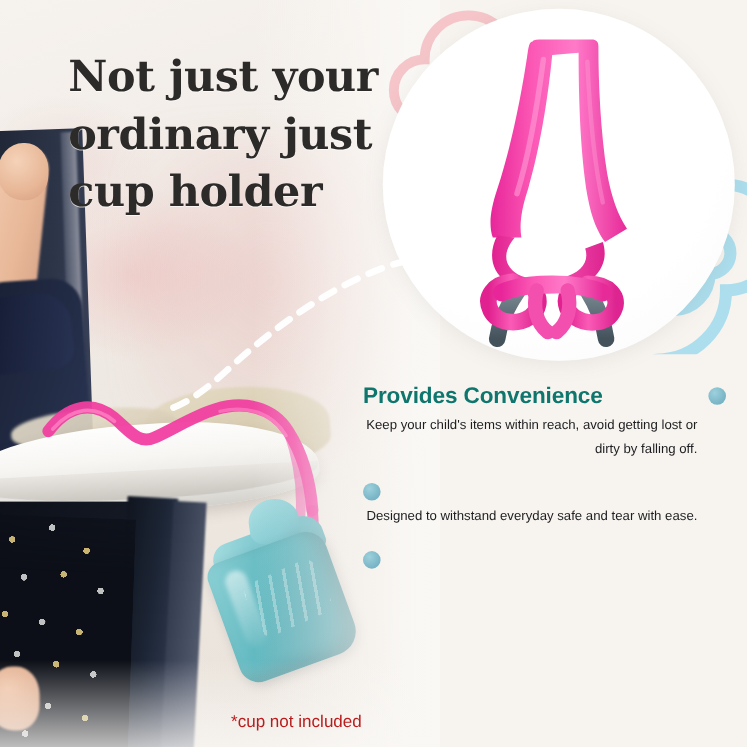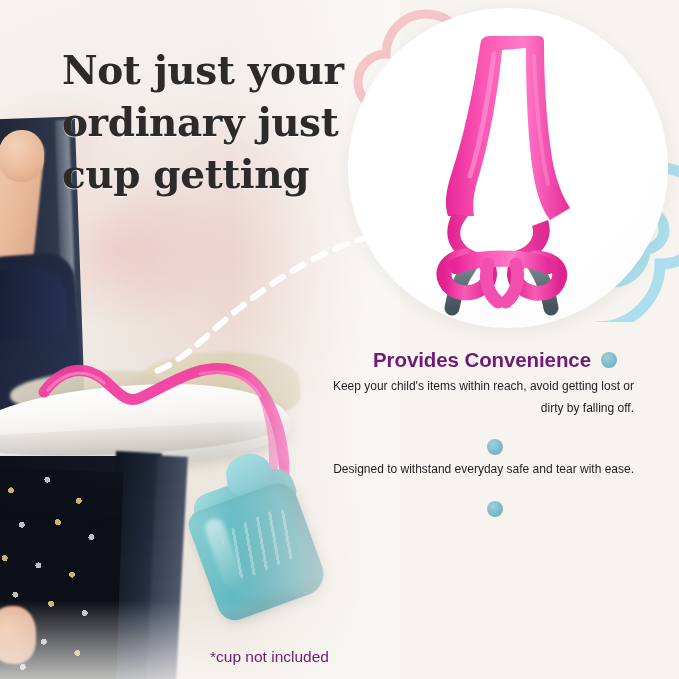--- a/index.html
+++ b/index.html
@@ -217,37 +217,37 @@
   .headline .l2{display:block;}
   .headline .l3{display:block;}
 
   
   .features{
     position:absolute;left:330px;top:348px;width:330px;
     text-align:right;
   }
   .feature{margin-bottom:20px;}
   .feature-head{
-    display:flex;align-items:center;justify-content:center;gap:10px;
-    font-size:20.5px;font-weight:700;color:#701a75;
+    display:flex;align-items:center;justify-content:space-between;gap:10px;
+    font-size:20.5px;font-weight:700;color:#0f766e;
     letter-spacing:-.1px;
     margin-bottom:4px;
   }
   .dot{
     width:16px;height:16px;border-radius:50%;
     background:radial-gradient(circle at 36% 32%,#9ed0dd 0%,#7cb8c8 60%,#6aa8ba 100%);
     flex:0 0 auto;
   }
   .feature-body{
     font-size:12px;line-height:21.5px;color:#1e1e20;
     padding-right:26px;
   }
   .footnote{
     position:absolute;left:210px;top:648px;
-    font-size:15.5px;color:#701a75;font-weight:500;
+    font-size:15.5px;color:#b91c1c;font-weight:500;
   }
 </style>
 </head>
 <body>
 
 <div id="stage">
 
   <div class="photo">
     <div class="photo-bg"></div>
     <div class="haze"></div>
@@ -387,21 +387,21 @@
     </svg>
   </div>
 
   <svg style="position:absolute;left:120px;top:215px;width:260px;height:170px;">
     <path d="M250 22 C 200 34, 140 72, 86 122 C 64 142, 46 154, 30 158" fill="none" stroke="#ffffff" stroke-width="6" stroke-linecap="round" stroke-dasharray="13 11" opacity=".96"></path>
   </svg>
 
   <div class="headline">
     <span class="l1">Not just your</span>
     <span class="l2">ordinary just</span>
-    <span class="l3">cup getting</span>
+    <span class="l3">cup holder</span>
   </div>
 
   <div class="features">
 
     <div class="feature">
       <div class="feature-head">
         <span>Provides Convenience</span>
         <span class="dot"></span>
       </div>
       <div class="feature-body">Keep your child's items within reach, avoid getting lost or dirty by falling off.</div>

